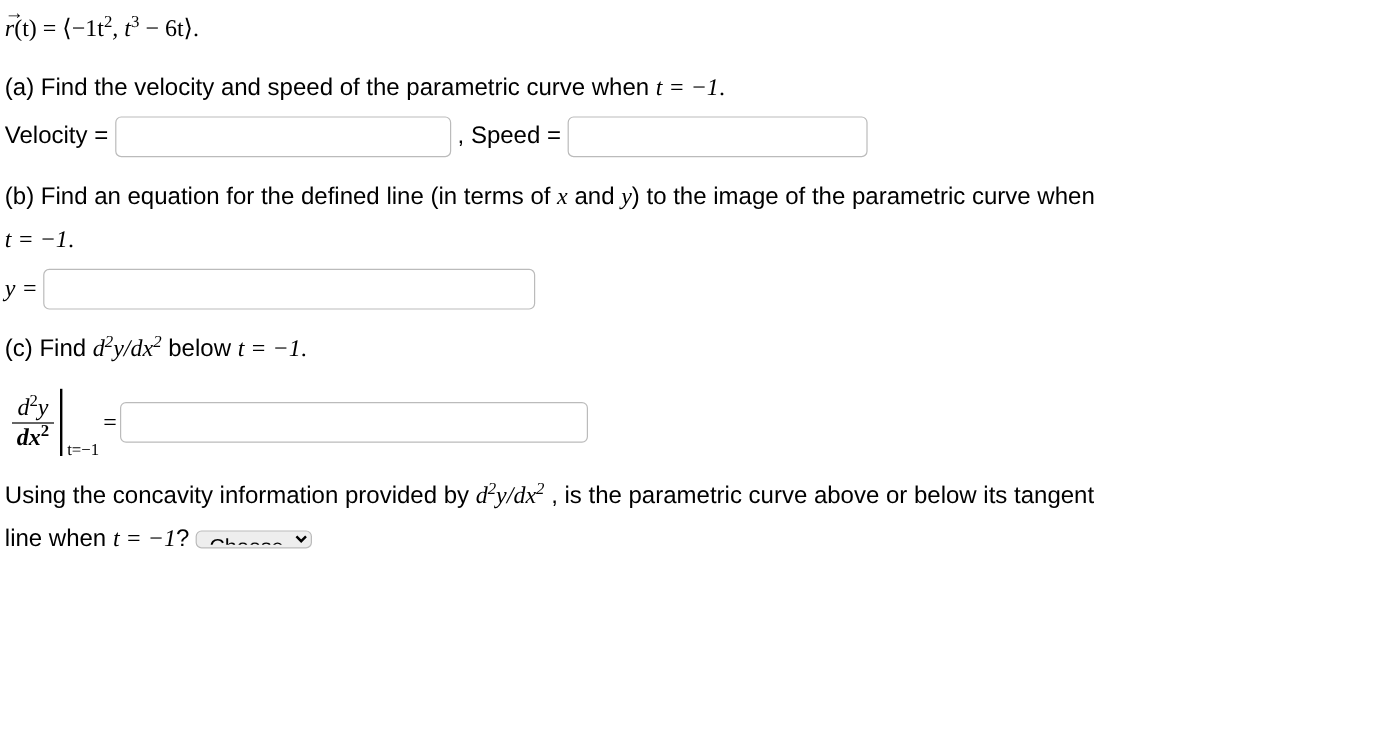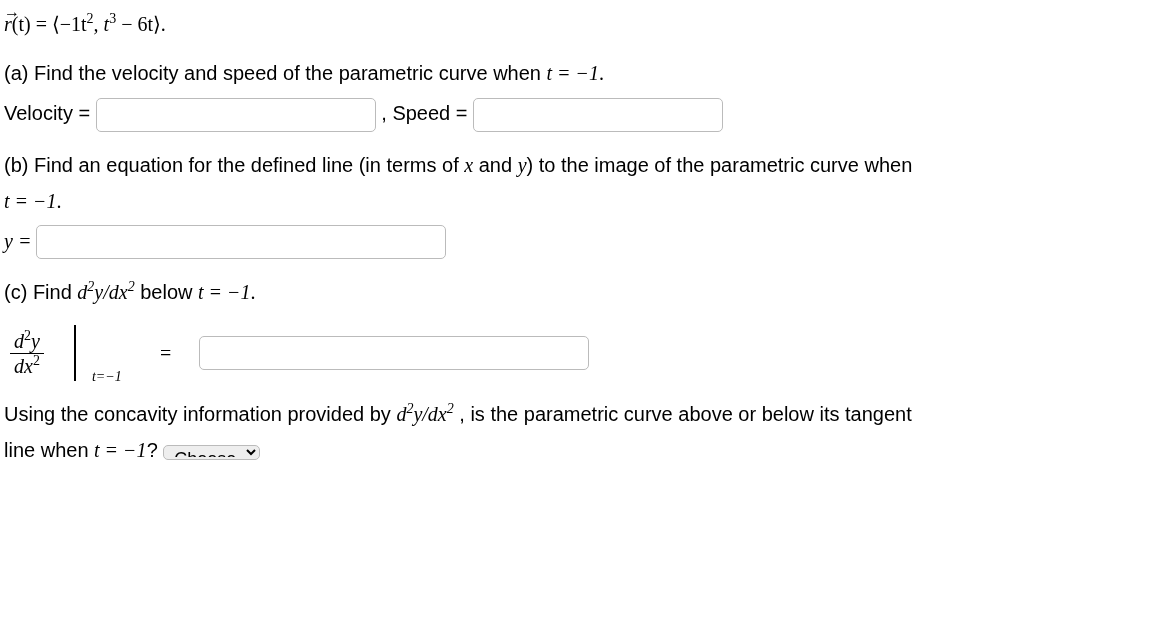--- a/index.html
+++ b/index.html
@@ -81,42 +81,42 @@
     .frac .num {
       display: block;
       border-bottom: 1.5px solid #000;
       padding: 0 4px;
       line-height: 1.2;
     }
     .frac .den {
       display: block;
       padding: 0 4px;
       line-height: 1.2;
+      font-weight: bold;
     }
     .eval-bar {
       display: inline-block;
       vertical-align: middle;
       border-left: 2px solid #000;
       height: 56px;
       position: relative;
       margin-left: 2px;
     }
     .eval-bar .sub-label {
       position: absolute;
       bottom: -4px;
-      left: 16px;
+      left: 4px;
       font-size: 0.7em;
       font-family: 'Times New Roman', Times, serif;
-      font-style: italic;
       white-space: nowrap;
     }
     .d2-row {
       display: flex;
       align-items: center;
-      gap: 28px;
+      gap: 3px;
       margin-left: 6px;
     }
   </style>
 </head>
 <body>
 
 <div class="line">
   <span class="math vec">
     <span class="arrow">→</span>
     <span>r</span>

